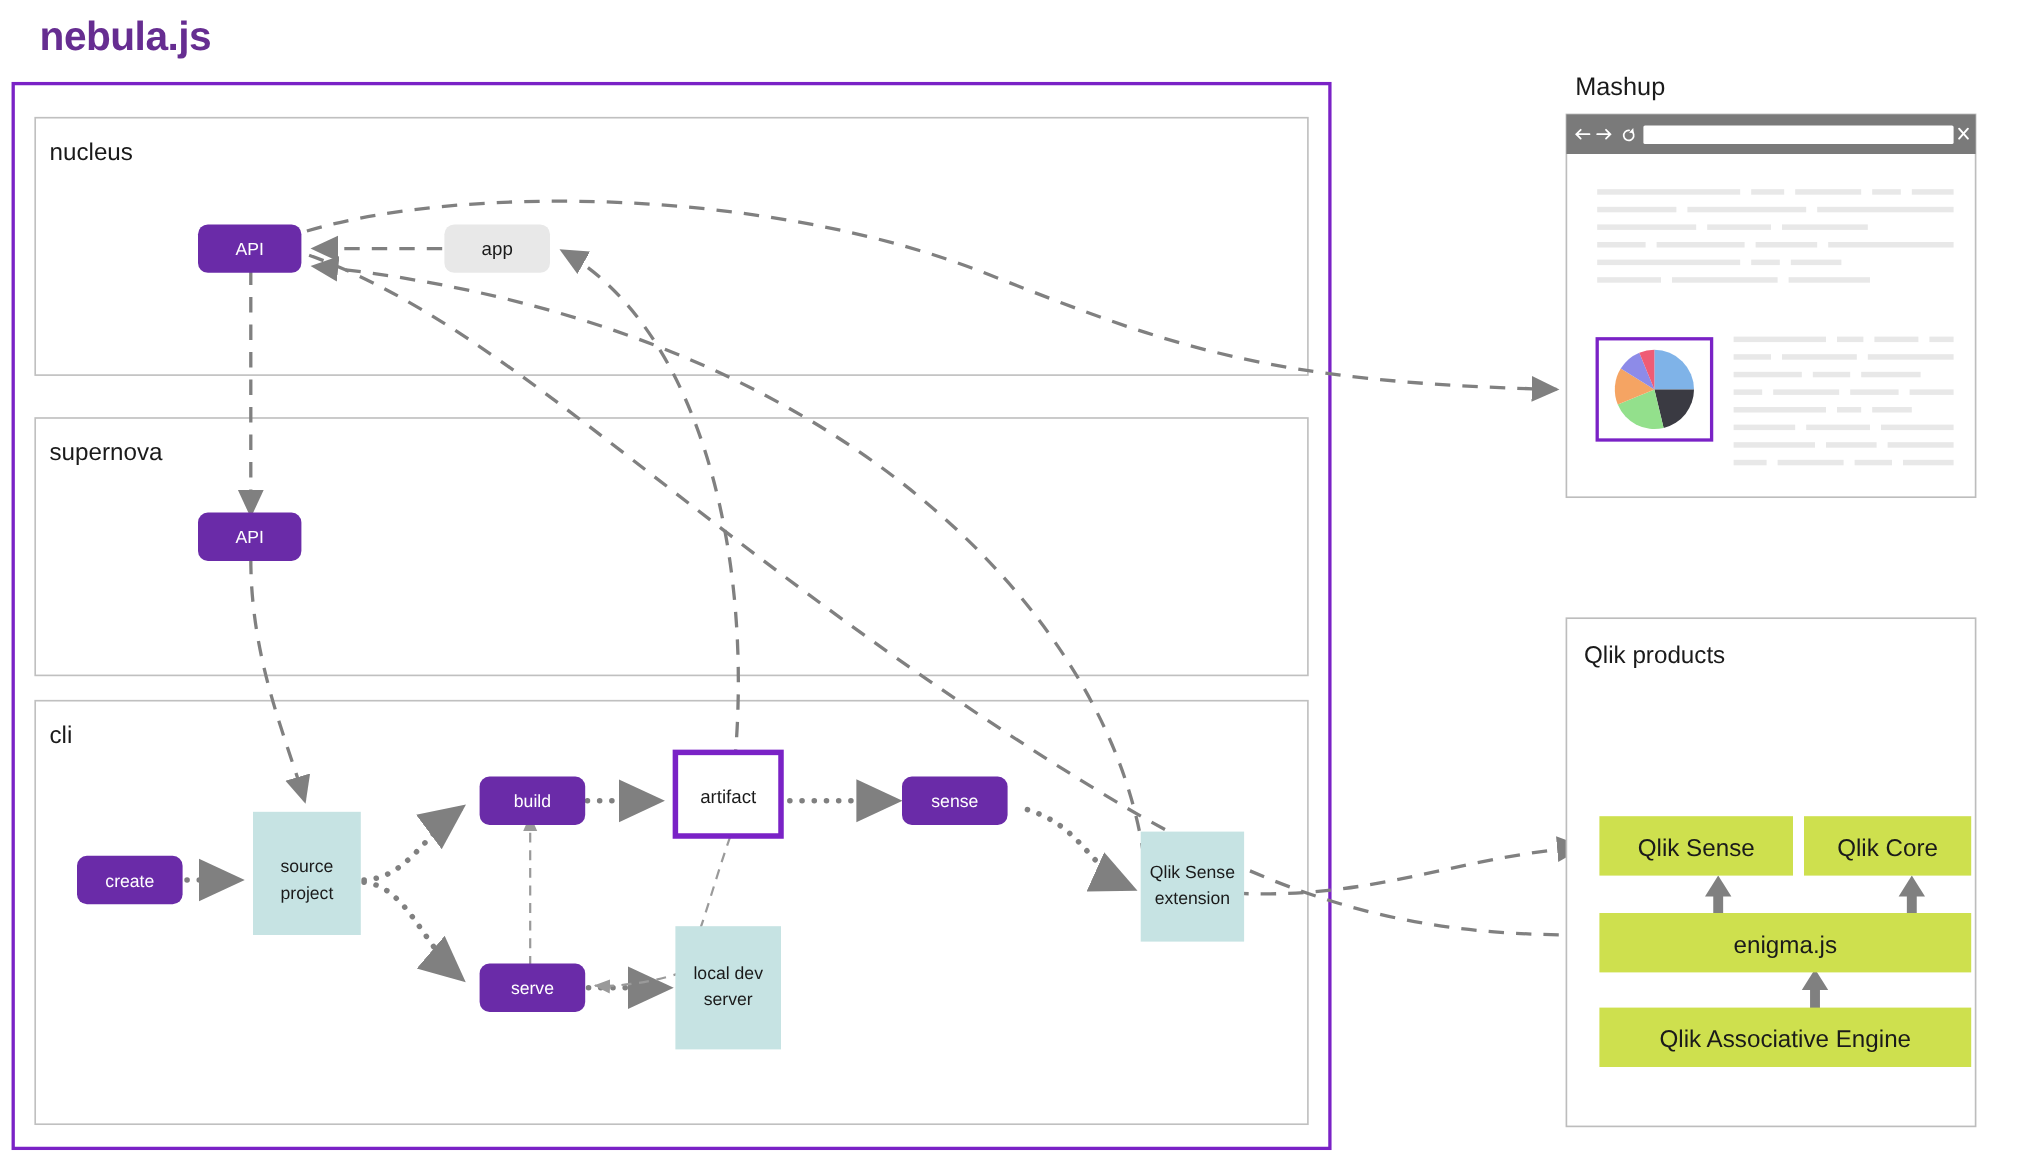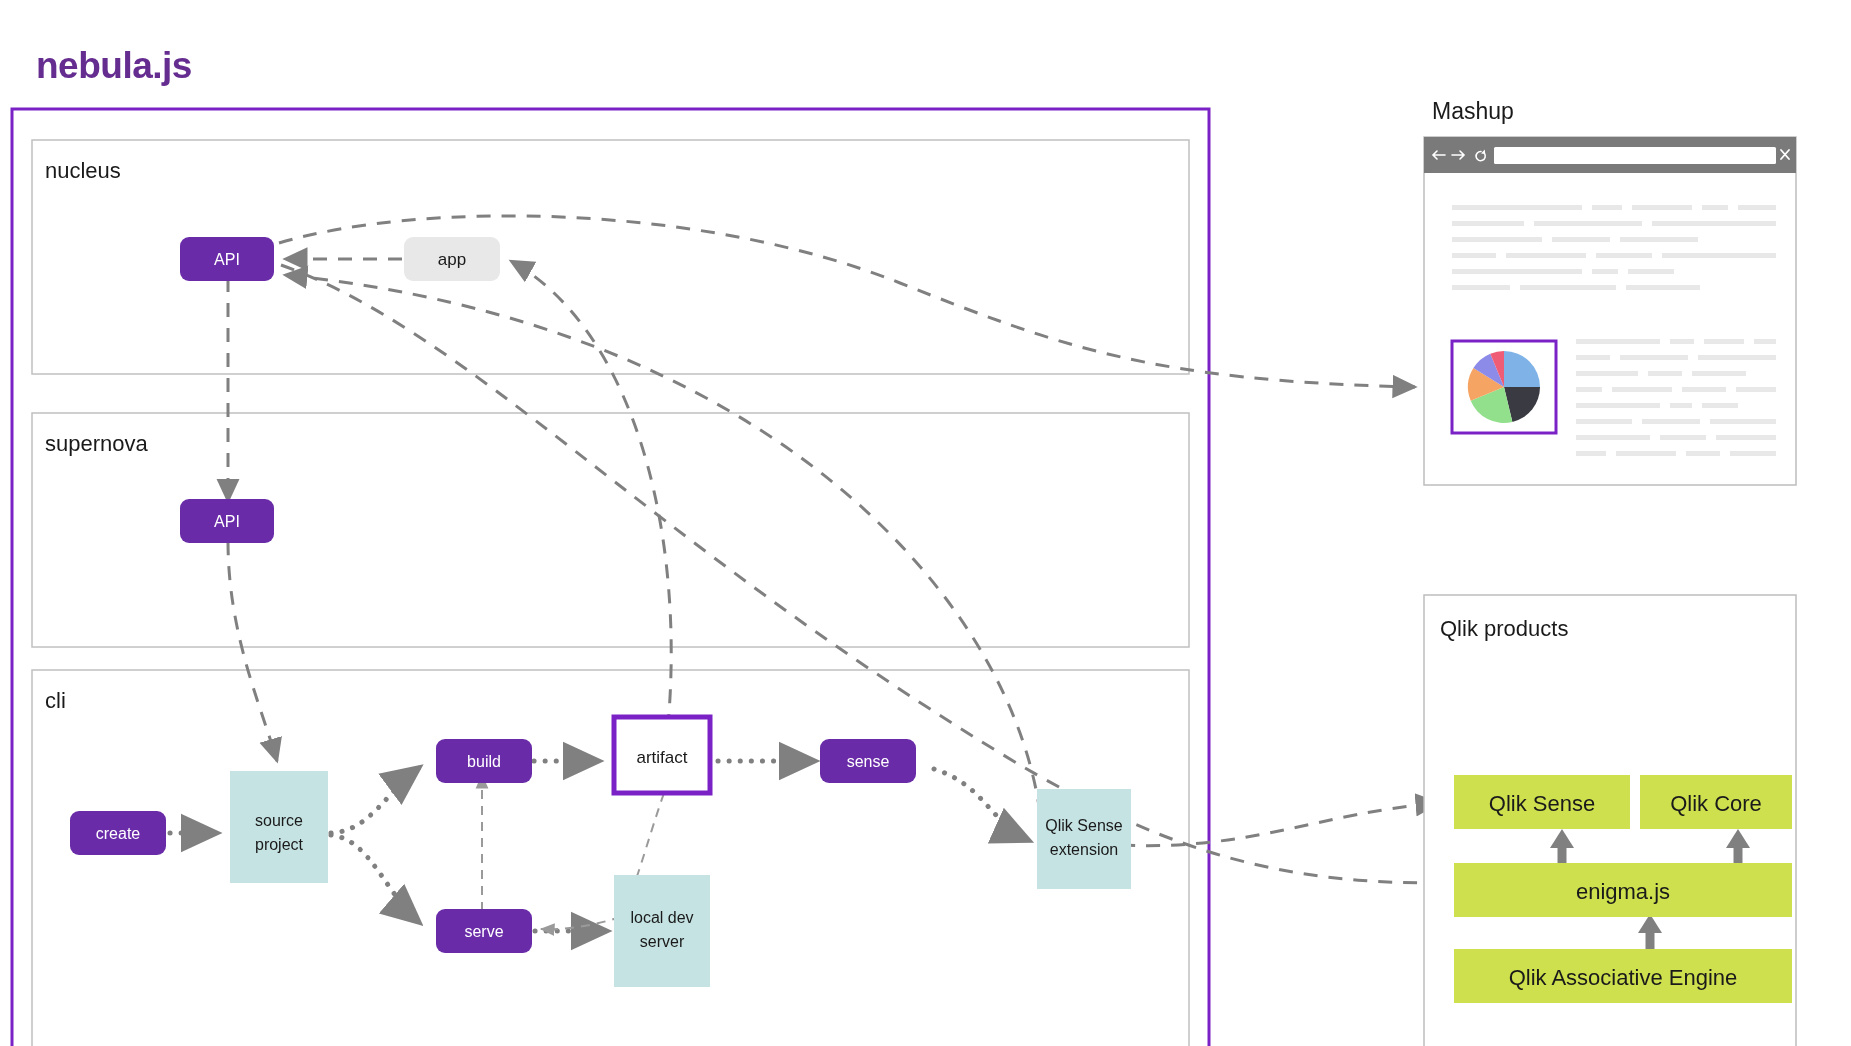--- a/index.html
+++ b/index.html
@@ -1,18 +1,18 @@
 <!DOCTYPE html>
 <html><head>
 <meta charset="utf-8">
 <style>
   html,body{margin:0;padding:0;background:#fff;}
   body{width:1851px;height:1046px;position:relative;overflow:hidden;
        font-family:"Liberation Sans","DejaVu Sans",sans-serif;color:#1a1a1a;}
-  #stage{position:absolute;inset:0;margin-top:33px;}
+  #stage{position:absolute;inset:0;}
   svg.diagram{position:absolute;left:0;top:0;width:1851px;height:1046px;}
   .brand{position:absolute;left:36px;top:12px;font-size:37px;font-weight:bold;
          color:#662D91;letter-spacing:-0.5px;}
   .grp-label{font-size:22px;fill:#1a1a1a;}
   .node-lbl-w{font-size:16px;fill:#ffffff;}
   .node-lbl-d{font-size:17px;fill:#1a1a1a;}
   .node-lbl-g{font-size:22px;fill:#1a1a1a;}
   .node-lbl-sm{font-size:16px;fill:#1a1a1a;}
   .panel-title{font-size:22px;fill:#1a1a1a;}
   .ttl{font-size:23px;fill:#1a1a1a;}

